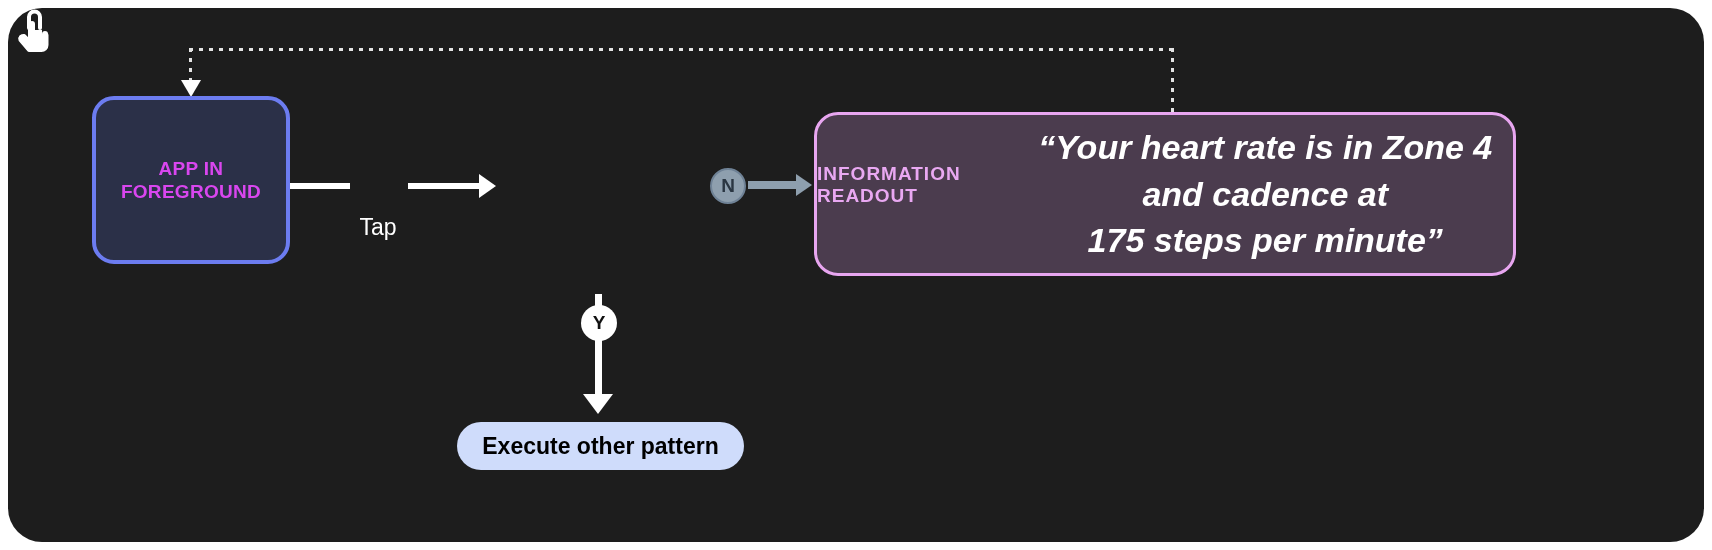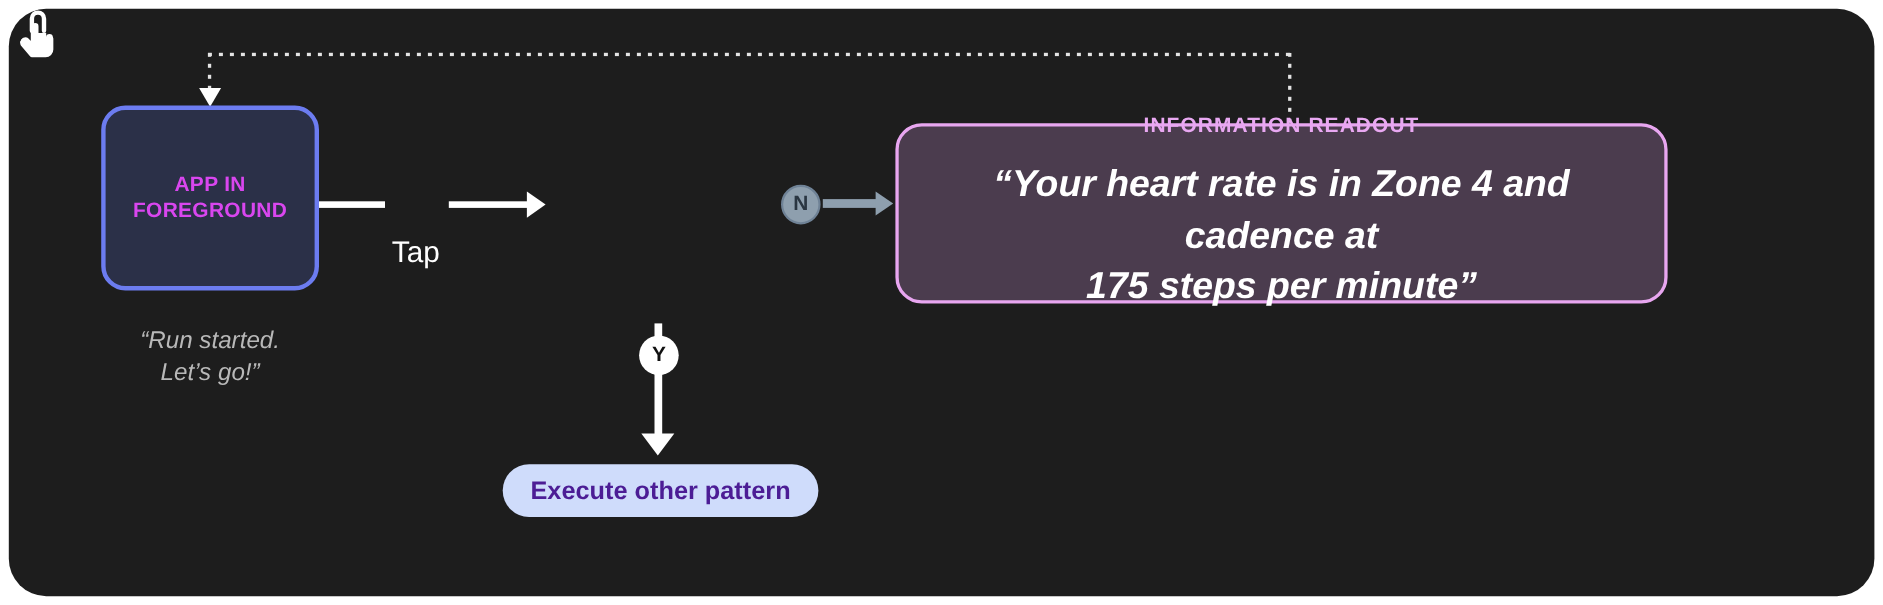--- a/index.html
+++ b/index.html
@@ -23,21 +23,21 @@
     text-align:center; letter-spacing:.3px;
   }
   #app-caption{
     left:70px; top:286px; width:226px;
     color:#b8b8b8; font-size:22px; font-style:italic; line-height:1.32;
     text-align:center;
   }
 
   
   #tap-icon{left:346px; top:150px; width:50px; height:50px;}
-  #tap-label{left:330px; top:206px; width:80px; text-align:center;color:#fff;font-size:27px;}
+  #tap-label{left:330px; top:206px; width:80px; text-align:center;color:#fff;font-size:23px;}
 
   
   .wline{position:absolute;background:#ffffff;}
   #seg-a{left:282px; top:175px; width:60px; height:6px;}
   #seg-b{left:400px; top:175px; width:72px; height:6px;}
 
   .warrow-r{
     position:absolute;width:0;height:0;
     border-top:12px solid transparent;border-bottom:12px solid transparent;
     border-left:17px solid #ffffff;
@@ -81,28 +81,28 @@
     position:absolute;left:575px; top:386px;width:0;height:0;
     border-left:15px solid transparent;border-right:15px solid transparent;
     border-top:20px solid #ffffff;
   }
 
   
   #exec-pill{
     left:449px; top:414px; width:287px; height:48px;
     background:#cfdcfb; border-radius:24px;
     display:flex;align-items:center;justify-content:center;
-    color:#4c1d95;font-size:23px;font-weight:bold;
+    color:#000000;font-size:23px;font-weight:bold;
   }
 
   
   #readout{
     left:806px; top:104px; width:702px; height:164px;
     background:#4b3c4e; border:3px solid #e8a6f0; border-radius:24px;
-    display:flex;flex-direction:column;align-items:center;justify-content:center;
+    display:flex;flex-direction:row;align-items:center;justify-content:center;
   }
   #readout .title{
     color:#e9a8f2;font-size:19px;font-weight:bold;letter-spacing:1px;margin-bottom:18px;
   }
   #readout .body{
     color:#ffffff;font-size:34px;font-weight:bold;font-style:italic;
     line-height:1.38;text-align:center;width:620px;
   }
 
   
@@ -137,24 +137,20 @@
   <div id="dot-v-left"></div>
   <div id="dot-arrow"></div>
 
   <div id="app-box" class="node">
     <div class="label">
       <div>APP IN</div>
       <div>FOREGROUND</div>
     </div>
   </div>
 
-  <div id="app-caption" class="node">
-    <div>“Run started.</div>
-    <div>Let’s go!”</div>
-  </div>
 
   <div id="seg-a" class="wline"></div>
 
   <div id="tap-icon">
     <svg width="50" height="50" viewBox="0 0 50 50">
       <g fill="none" stroke="#ffffff" stroke-width="4" stroke-linecap="round" stroke-linejoin="round">
         <path d="M21 20 L21 9 A5.5 5.5 0 0 1 32 9 L32 20"></path>
       </g>
       <path d="M21 16 L21 33 L15 27 A3.5 3.5 0 0 0 11 32 L20 43 L34 43 A6 6 0 0 0 40 37 L40 26 A3 3 0 0 0 34 26 L34 22 L27 22 L27 16 A3 3 0 0 0 21 16 Z" fill="#ffffff" stroke="#1d1d1d" stroke-width="0"></path>
       <path d="M22 18 L22 34 L16 28 A3 3 0 0 0 12.5 32 L21 42 L33.5 42 A5 5 0 0 0 38.5 37 L38.5 27" fill="none" stroke="#ffffff" stroke-width="4" stroke-linecap="round" stroke-linejoin="round"></path>

